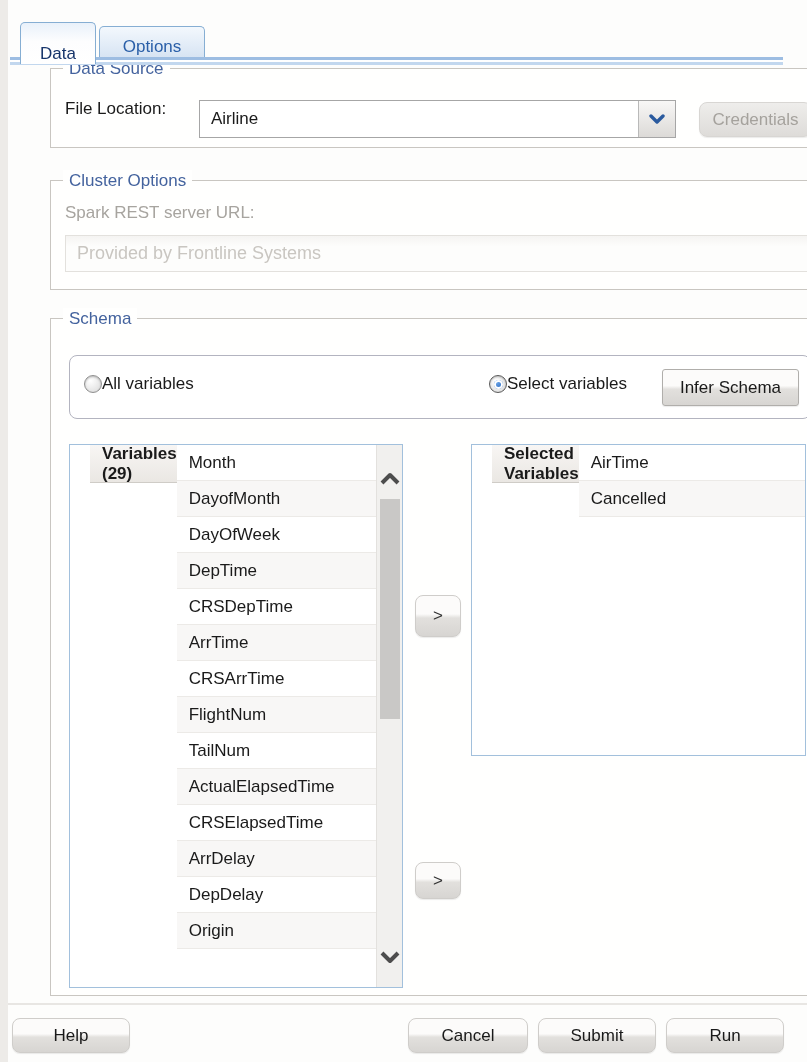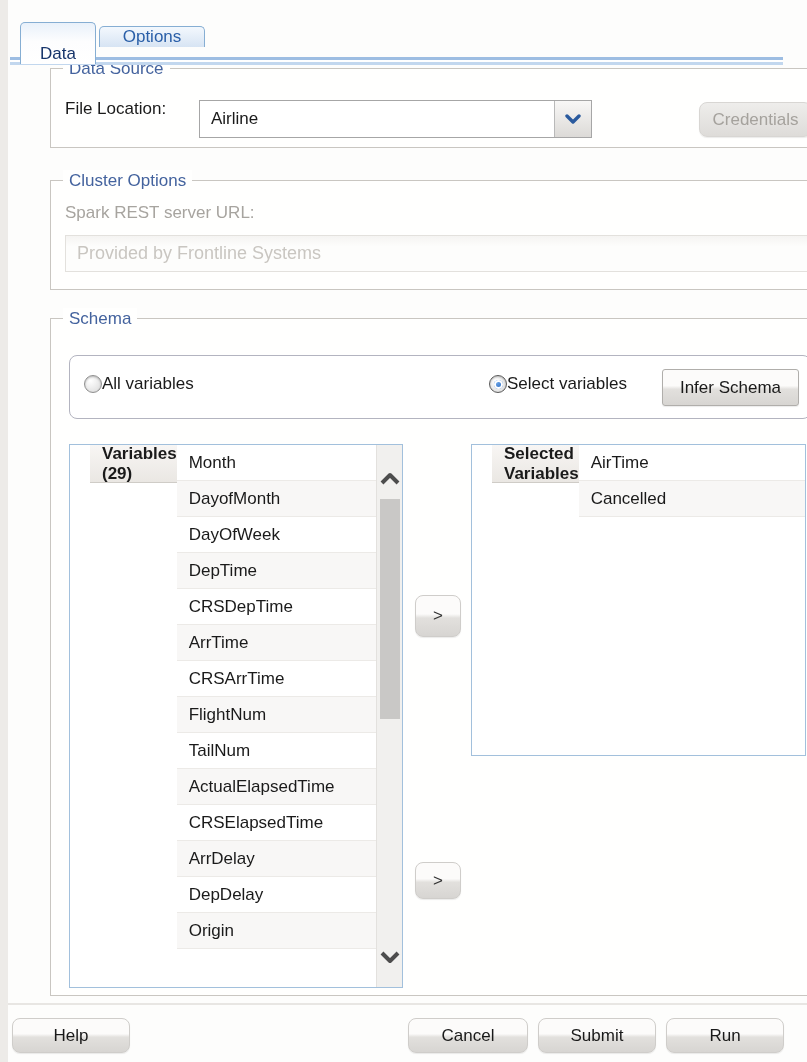--- a/index.html
+++ b/index.html
@@ -16,21 +16,21 @@
     position:absolute; display:flex; align-items:flex-end; justify-content:center;
     font-weight:normal; border:1px solid #86aed3; border-bottom:none;
     border-radius:5px 5px 0 0; cursor:default;
   }
   .tab-data {
     left:20px; top:22px; width:76px; height:42px; z-index:3;
     background:linear-gradient(#e9f1fa, #fdfdfe 45%, #ffffff);
     color:#17356b;
   }
   .tab-options {
-    left:99px; top:26px; width:106px; height:21px; z-index:1;
+    left:99px; top:26px; width:106px; height:31px; z-index:1;
     background:linear-gradient(#f3f8fd, #d7e4f3);
     color:#2a5fa8;
   }
   .tabstrip {
     position:absolute; left:10px; top:57px; width:773px; height:8px; z-index:2;
     background:linear-gradient(#9dbde2 0 37%, #ffffff 37% 63%, #c2d7ee 63% 100%);
   }
 
   
   .fieldset { position:absolute; border:1px solid #c9c6c1; background:#fffffe;margin-left:40px; }
@@ -38,21 +38,21 @@
     position:absolute; top:-11px; left:12px; padding:0 6px;
     background:#fffffe; color:#44639e; font-size:17px; line-height:21px;
   }
   .fs-datasource { left:10px; top:68px;  width:773px; height:80px; }
   .fs-cluster    { left:10px; top:180px; width:773px; height:110px; }
   .fs-schema     { left:10px; top:318px; width:773px; height:678px; }
 
   
   .fl-label { position:absolute; left:14px; top:30px; }
   .dropdown {
-    position:absolute; left:148px; top:31px; width:393px; height:38px;
+    position:absolute; left:148px; top:31px; width:477px; height:38px;
     border:1px solid #a6a6a6; background:#ffffff; display:flex; align-items:center;
   }
   .dd-value { flex:1; padding-left:11px; }
   .dd-btn {
     width:37px; height:100%; border-left:1px solid #b9b9b9;
     background:linear-gradient(#f8f7f6, #dcdad7);
     display:flex; align-items:center; justify-content:center;
   }
   .btn {
     display:flex; align-items:center; justify-content:center;

